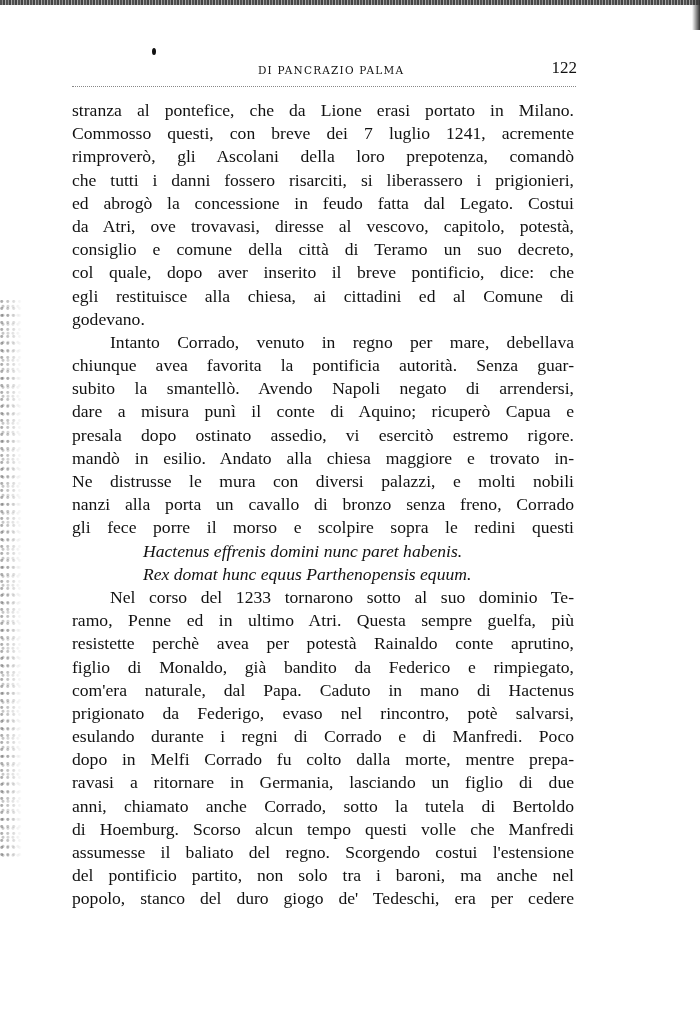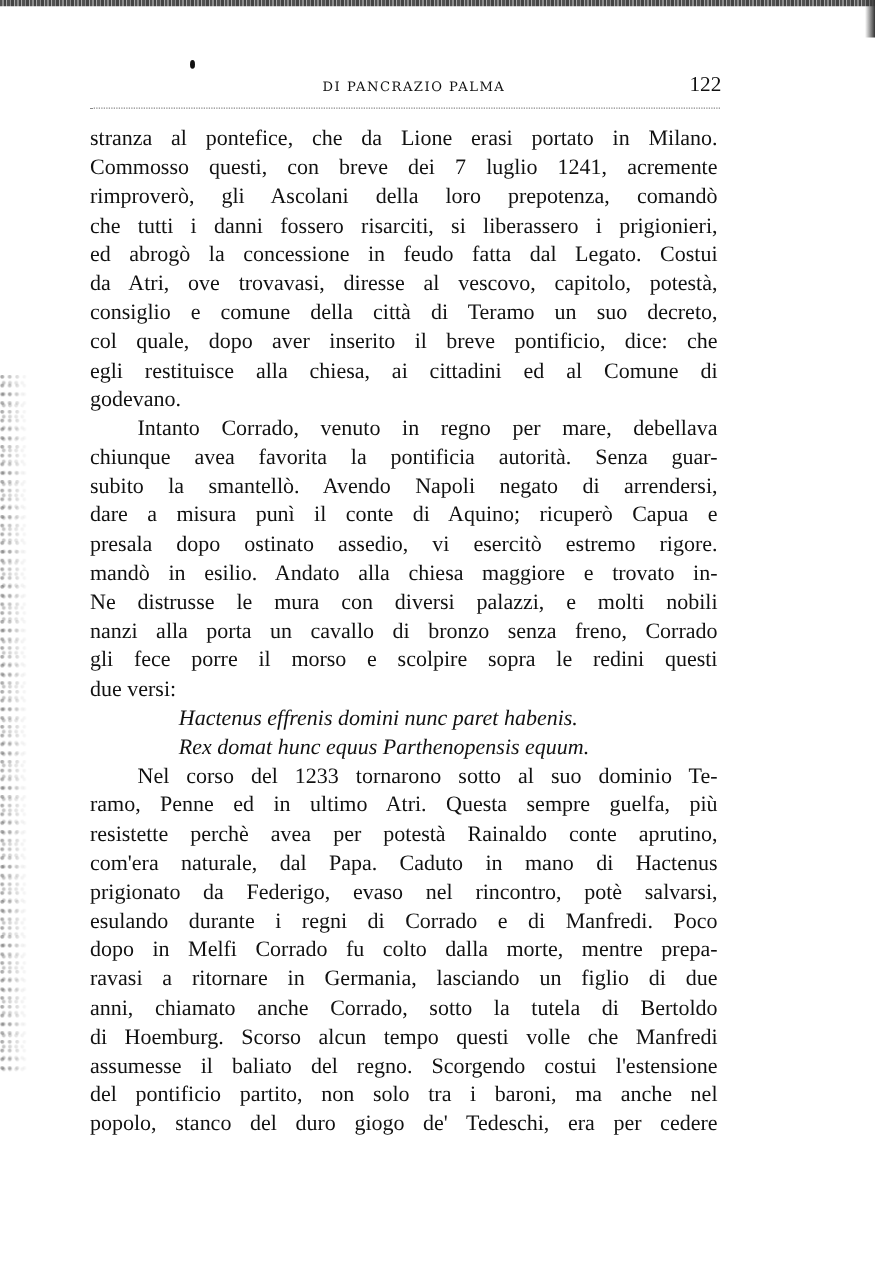--- a/index.html
+++ b/index.html
@@ -137,32 +137,32 @@
     <div>
       <span class="line indent">Intanto Corrado, venuto in regno per mare, debellava</span>
       <span class="line">chiunque avea favorita la pontificia autorità. Senza guar-</span>
       <span class="line">subito la smantellò. Avendo Napoli negato di arrendersi,</span>
       <span class="line">dare a misura punì il conte di Aquino; ricuperò Capua e</span>
       <span class="line">presala dopo ostinato assedio, vi esercitò estremo rigore.</span>
       <span class="line">mandò in esilio. Andato alla chiesa maggiore e trovato in-</span>
       <span class="line">Ne distrusse le mura con diversi palazzi, e molti nobili</span>
       <span class="line">nanzi alla porta un cavallo di bronzo senza freno, Corrado</span>
       <span class="line">gli fece porre il morso e scolpire sopra le redini questi</span>
-      <span class="line last">due versi:</span>
     </div>
 
     <div>
       <span class="verse">Hactenus effrenis domini nunc paret habenis.</span>
       <span class="verse">Rex domat hunc equus Parthenopensis equum.</span>
     </div>
 
     <div>
       <span class="line indent">Nel corso del 1233 tornarono sotto al suo dominio Te-</span>
       <span class="line">ramo, Penne ed in ultimo Atri. Questa sempre guelfa, più</span>
       <span class="line">resistette perchè avea per potestà Rainaldo conte aprutino,</span>
+      <span class="line">figlio di Monaldo, già bandito da Federico e rimpiegato,</span>
       <span class="line">com'era naturale, dal Papa. Caduto in mano di Hactenus</span>
       <span class="line">prigionato da Federigo, evaso nel rincontro, potè salvarsi,</span>
       <span class="line">esulando durante i regni di Corrado e di Manfredi. Poco</span>
       <span class="line">dopo in Melfi Corrado fu colto dalla morte, mentre prepa-</span>
       <span class="line">ravasi a ritornare in Germania, lasciando un figlio di due</span>
       <span class="line">anni, chiamato anche Corrado, sotto la tutela di Bertoldo</span>
       <span class="line">di Hoemburg. Scorso alcun tempo questi volle che Manfredi</span>
       <span class="line">assumesse il baliato del regno. Scorgendo costui l'estensione</span>
       <span class="line">del pontificio partito, non solo tra i baroni, ma anche nel</span>
       <span class="line">popolo, stanco del duro giogo de' Tedeschi, era per cedere</span>

